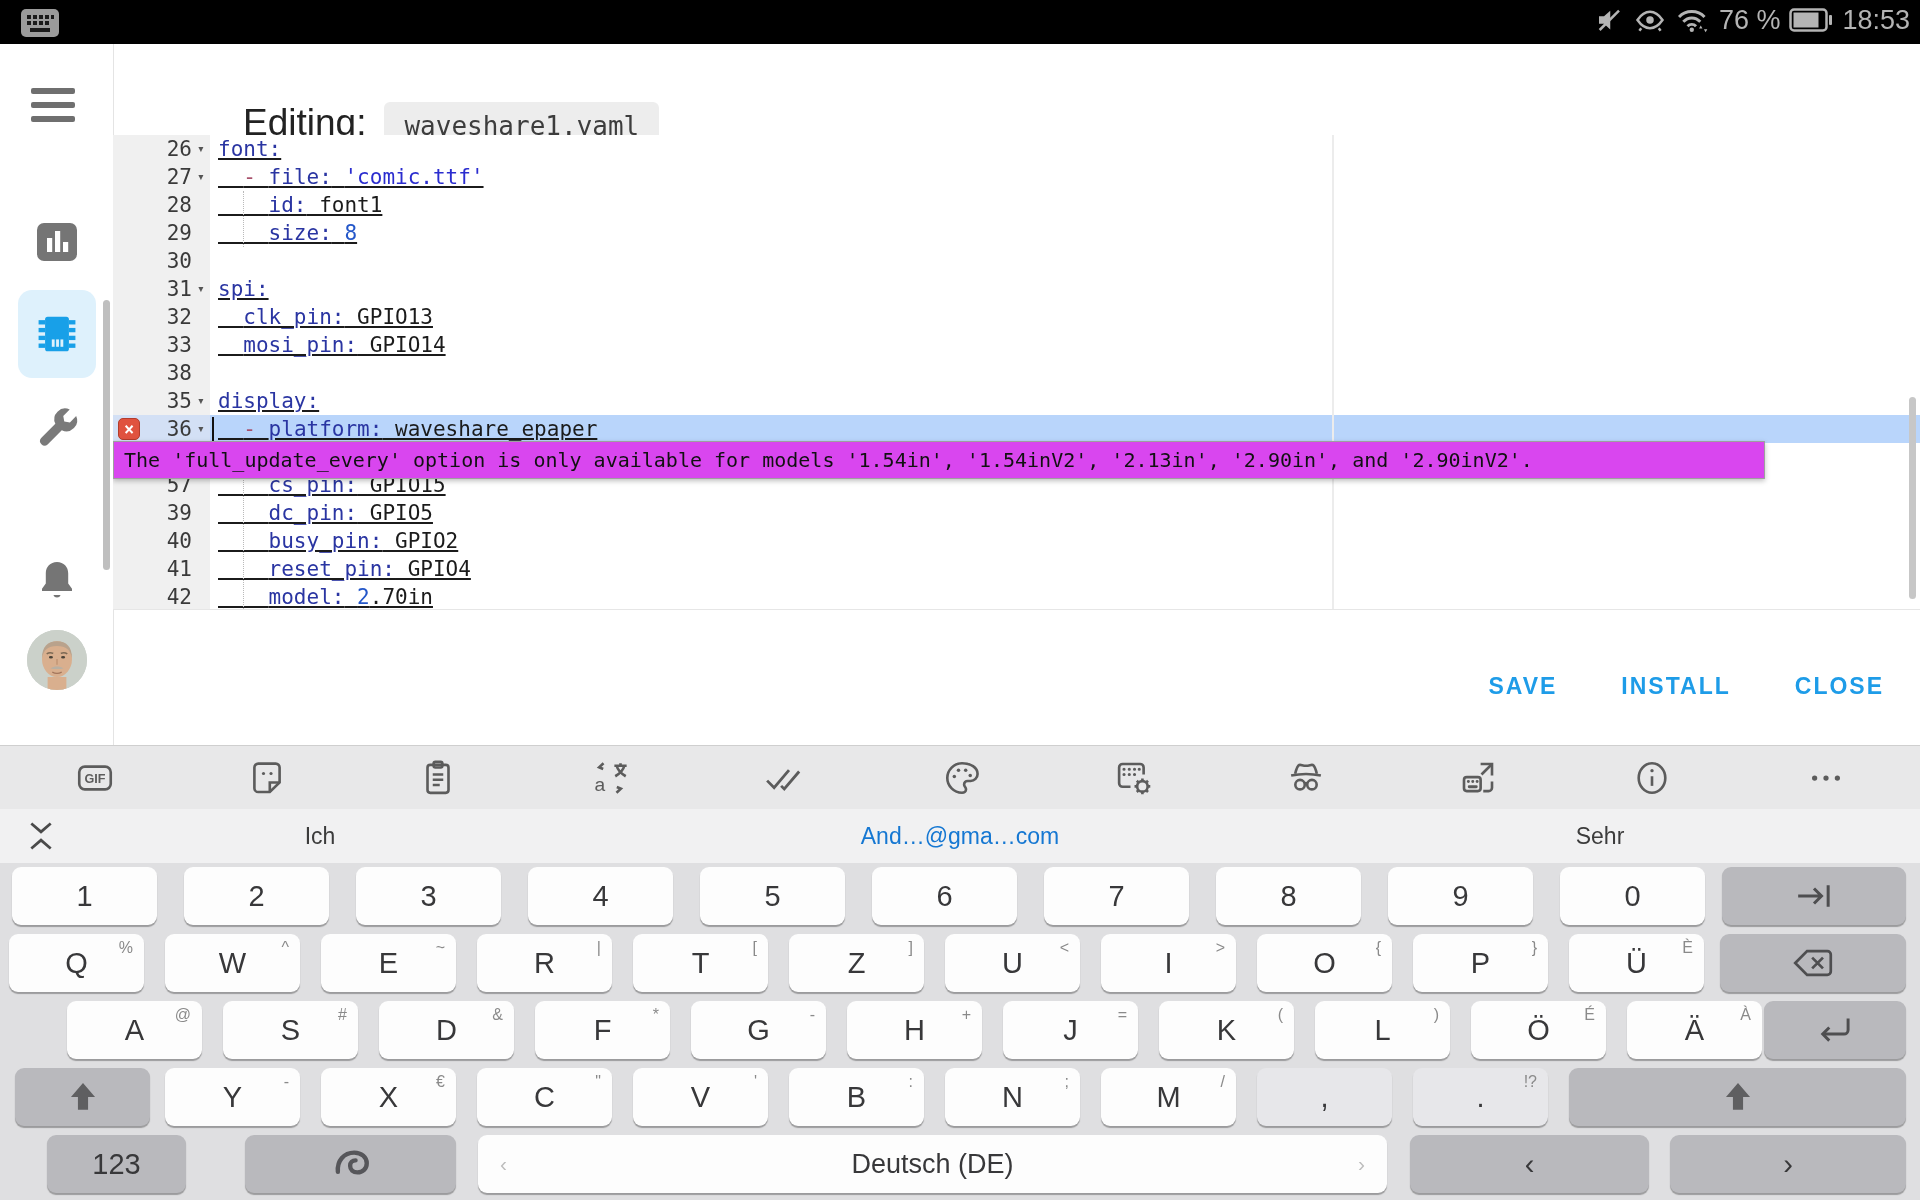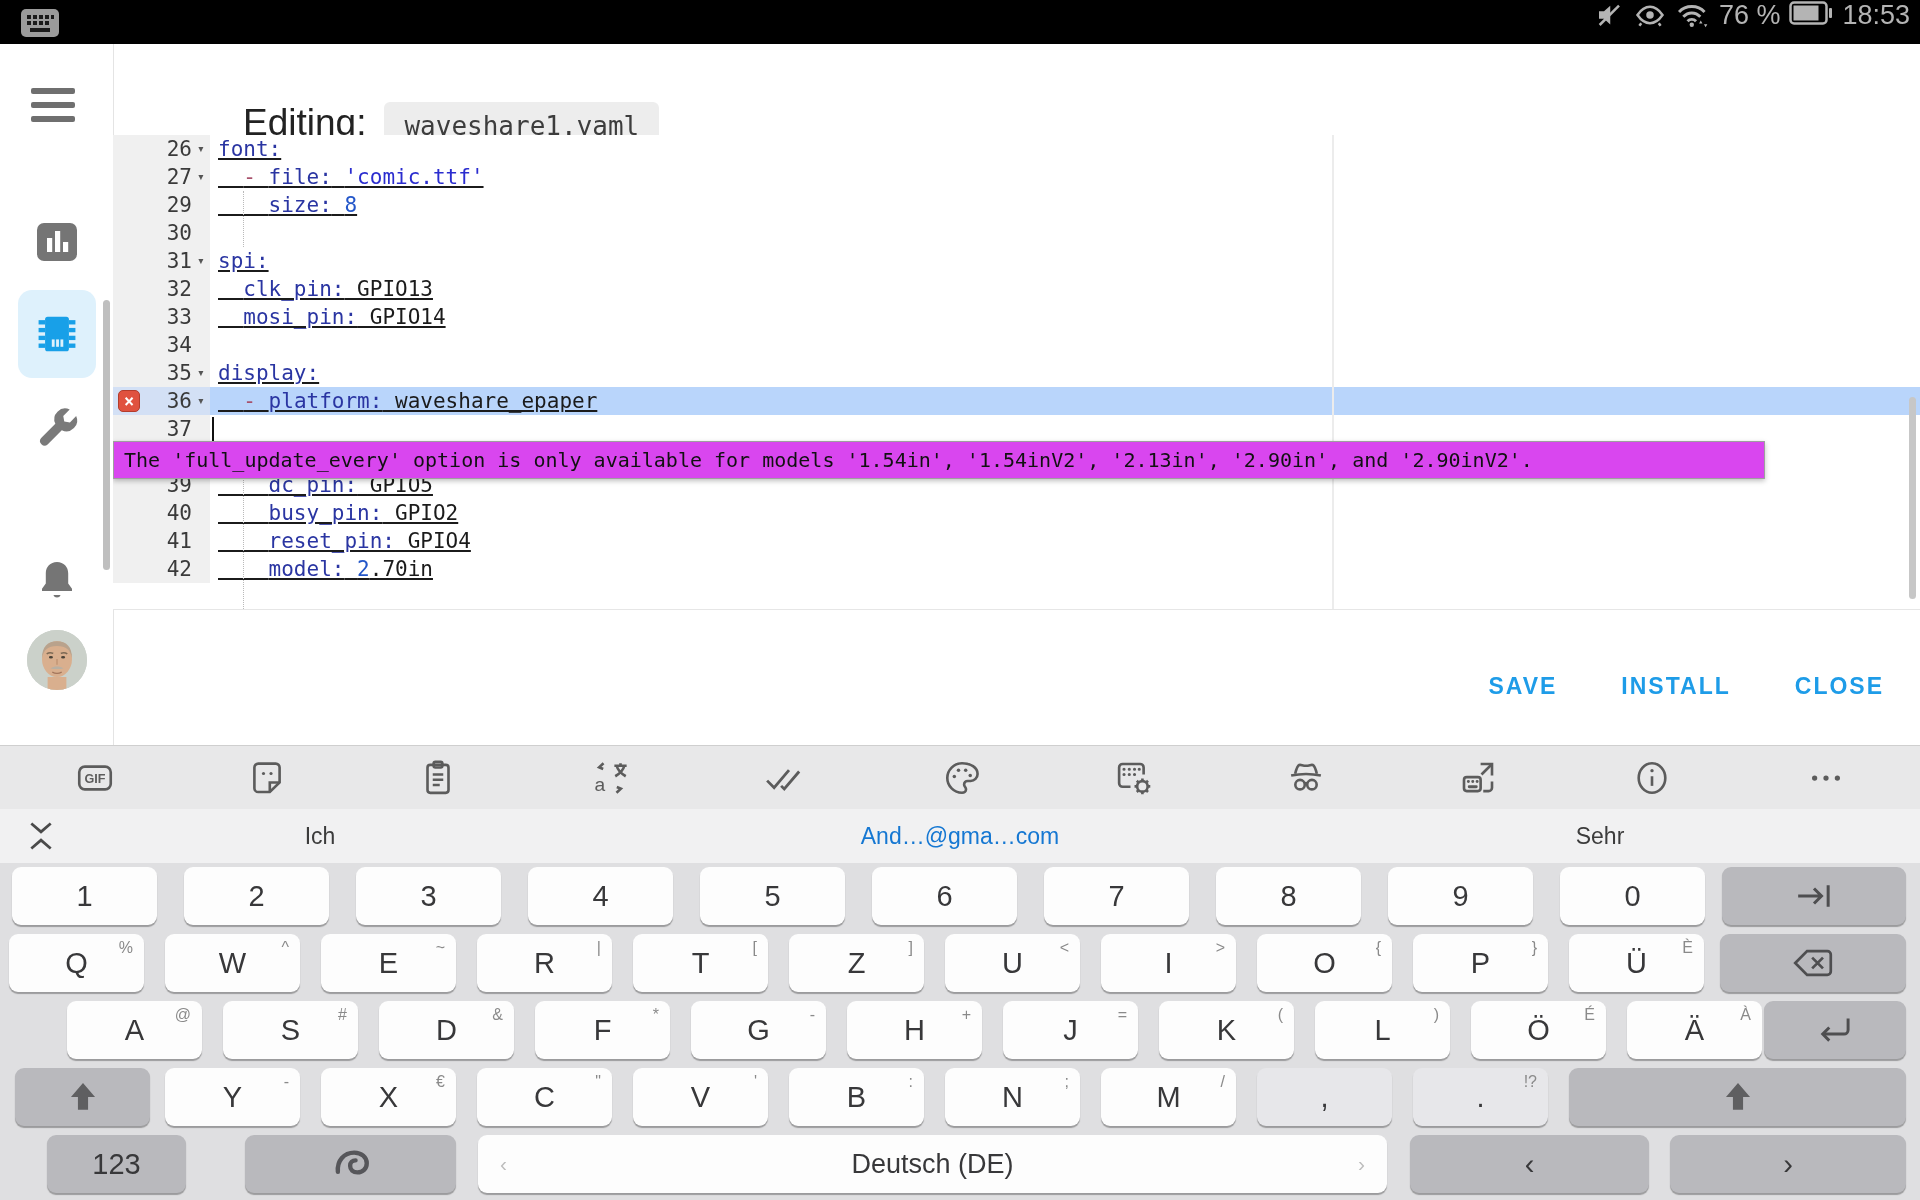--- a/index.html
+++ b/index.html
@@ -2,21 +2,21 @@
 <html><head>
 <meta charset="utf-8">
 <style>
   html,body{margin:0;padding:0;}
   body{width:1920px;height:1200px;position:relative;overflow:hidden;background:#fff;
        font-family:"Liberation Sans",sans-serif;-webkit-font-smoothing:antialiased;}
   .abs{position:absolute;}
 
   
   .statusbar{position:absolute;top:0;left:0;width:1920px;height:44px;background:#000;}
-  .sb-right{position:absolute;right:10px;top:0;height:40px;display:flex;gap:9px;color:#b4b4b4;
+  .sb-right{position:absolute;right:10px;top:0;height:40px;display:flex;align-items:center;gap:9px;color:#b4b4b4;
             font-size:27px;font-family:"Liberation Sans",sans-serif;}
   .sb-right svg{display:block;}
 
   
   .app{position:absolute;top:44px;left:0;width:1920px;height:701px;background:#fff;}
   .sidebar{position:absolute;left:0;top:0;width:113px;height:701px;background:#fff;border-right:1px solid #e4e4e4;}
   .burger{position:absolute;left:31px;top:44px;width:44px;height:36px;cursor:pointer;}
   .burger span{display:block;height:6px;border-radius:2px;background:#6f6f6f;margin-bottom:8px;}
   .side-btn{position:absolute;left:0;width:113px;display:flex;justify-content:center;align-items:center;}
   .chip-active{position:absolute;left:18px;top:246px;width:78px;height:88px;background:#def1fc;border-radius:14px;
@@ -207,20 +207,27 @@
           </div>
           <div class="code-line">
             <div class="gutter">
               <span class="num">27</span>
               <span class="fold">▾</span>
             </div>
             <div class="line-text"><span class="tk-plain">  </span><span class="tk-dash">- </span><span class="tk-key">file:</span><span class="tk-plain"> </span><span class="tk-str">'comic.ttf'</span></div>
           </div>
           <div class="code-line">
             <div class="gutter">
+              <span class="num">28</span>
+              <span class="fold"></span>
+            </div>
+            <div class="line-text"><span class="tk-plain">    </span><span class="tk-key">id:</span><span class="tk-plain"> font1</span></div>
+          </div>
+          <div class="code-line">
+            <div class="gutter">
               <span class="num">29</span>
               <span class="fold"></span>
             </div>
             <div class="line-text"><span class="tk-plain">    </span><span class="tk-key">size:</span><span class="tk-plain"> </span><span class="tk-num">8</span></div>
           </div>
           <div class="code-line">
             <div class="gutter">
               <span class="num">30</span>
               <span class="fold"></span>
             </div>
@@ -242,21 +249,21 @@
           </div>
           <div class="code-line">
             <div class="gutter">
               <span class="num">33</span>
               <span class="fold"></span>
             </div>
             <div class="line-text"><span class="tk-plain">  </span><span class="tk-key">mosi_pin:</span><span class="tk-plain"> GPIO14</span></div>
           </div>
           <div class="code-line">
             <div class="gutter">
-              <span class="num">34</span>
+              <span class="num">38</span>
               <span class="fold"></span>
             </div>
             <div class="line-text"></div>
           </div>
           <div class="code-line">
             <div class="gutter">
               <span class="num">35</span>
               <span class="fold">▾</span>
             </div>
             <div class="line-text"><span class="tk-key">display:</span></div>

